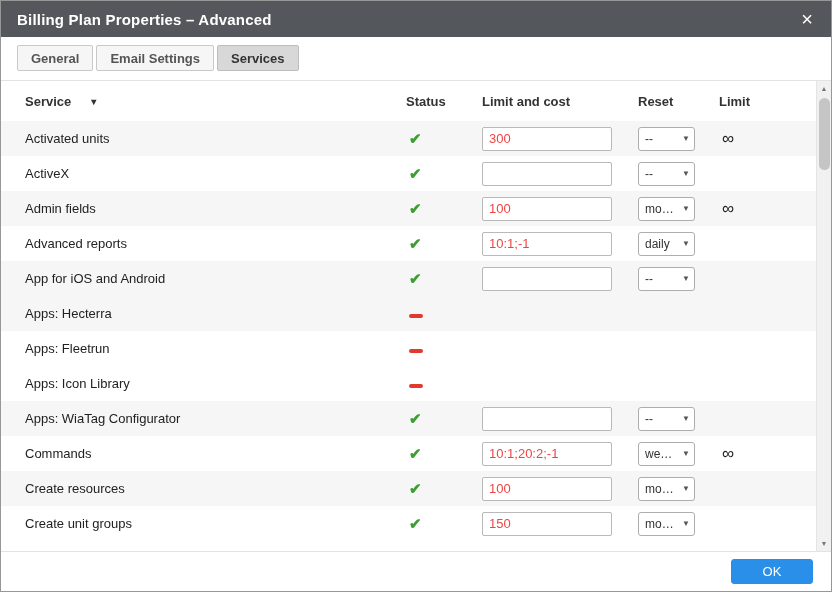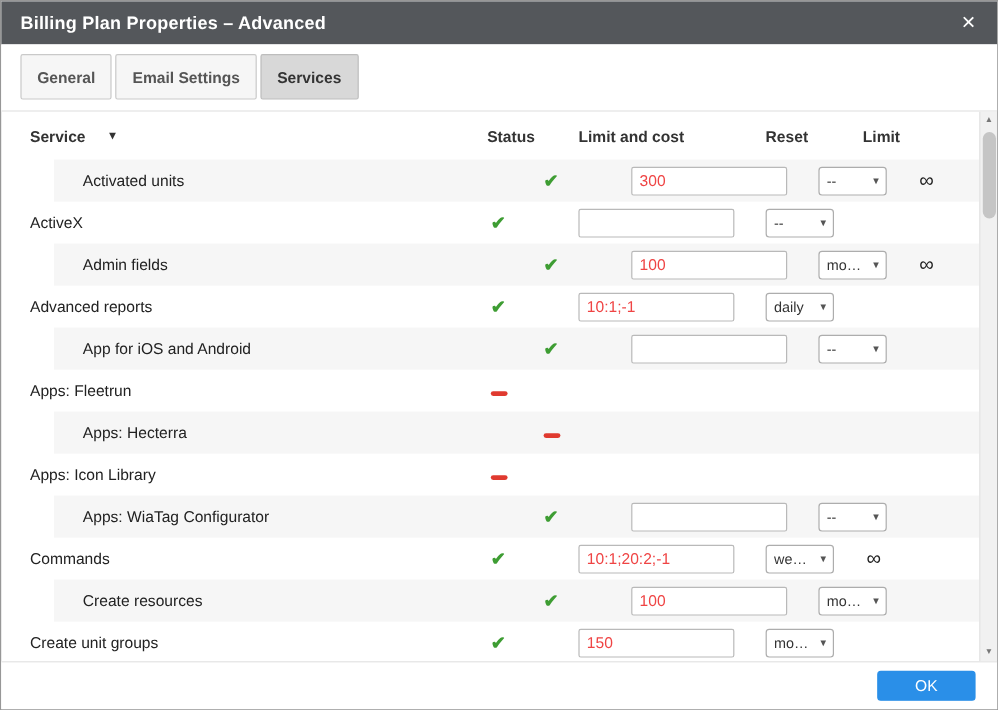--- a/index.html
+++ b/index.html
@@ -32,21 +32,21 @@
   .titlebar .close { font-size: 20px; line-height: 1; cursor: pointer; padding: 0 2px; }
   
   .tabs {
     flex: 0 0 auto;
     padding: 8px 16px 9px;
     display: flex; gap: 3px;
     border-bottom: 1px solid #e3e3e3;
     background: #fff;
   }
   .tab {
-    height: 38px; padding: 0 13px;
+    height: 26px; padding: 0 13px;
     font: 700 13px "Liberation Sans", sans-serif;
     color: #555;
     background: #f6f6f6;
     border: 1px solid #c9c9c9;
     border-radius: 2px;
     cursor: pointer;
   }
   .tab.active { background: #d8d8d8; border-color: #bdbdbd; color: #333; }
   
   .table-area { flex: 1 1 auto; position: relative; overflow: hidden; }
@@ -54,21 +54,21 @@
     display: grid;
     grid-template-columns: 381px 76px 156px 81px 1fr;
     align-items: center;
     padding-left: 24px;
     padding-right: 20px;
   }
   .thead { height: 40px; font-size: 13px; font-weight: 700; color: #333; }
   .th { display: flex; align-items: center; gap: 20px; text-align: center; }
   .sortarrow { font-size: 10px; color: #333; }
   .row { height: 35px; font-size: 13px; color: #222; }
-  .row.odd { background: #f6f6f6; margin-left: 44px; }
+  .row.odd { background: #f6f6f6; }
   .status-cell { padding-left: 3px; }
   .check { color: var(--green); font-size: 15px; font-weight: 700; }
   .dash { display: inline-block; width: 14px; height: 4px; background: var(--red); border-radius: 2px; }
   .limit-input {
     width: 130px; height: 24px;
     border: 1px solid #b9b9b9; border-radius: 2px;
     padding: 0 6px;
     font: 13px "Liberation Sans", sans-serif;
     color: #ef4444; background: #fff;
   }
@@ -206,29 +206,29 @@
           <span class="status-cell"><span class="check">✔</span></span>
           <span><input class="limit-input" style=""></span>
           <span>
             <div class="select">
               <span class="selval">--</span>
               <span class="chev">▼</span>
             </div>
           </span>
           <span class="cell-limit"></span>
         </div>
+        <div class="row odd">
+          <span>Apps: Hecterra</span>
+          <span class="status-cell"><span class="dash"></span></span>
+          <span></span>
+          <span></span>
+          <span class="cell-limit"></span>
+        </div>
         <div class="row even">
           <span>Apps: Fleetrun</span>
-          <span class="status-cell"><span class="dash"></span></span>
-          <span></span>
-          <span></span>
-          <span class="cell-limit"></span>
-        </div>
-        <div class="row odd">
-          <span>Apps: Hecterra</span>
           <span class="status-cell"><span class="dash"></span></span>
           <span></span>
           <span></span>
           <span class="cell-limit"></span>
         </div>
         <div class="row even">
           <span>Apps: Icon Library</span>
           <span class="status-cell"><span class="dash"></span></span>
           <span></span>
           <span></span>

